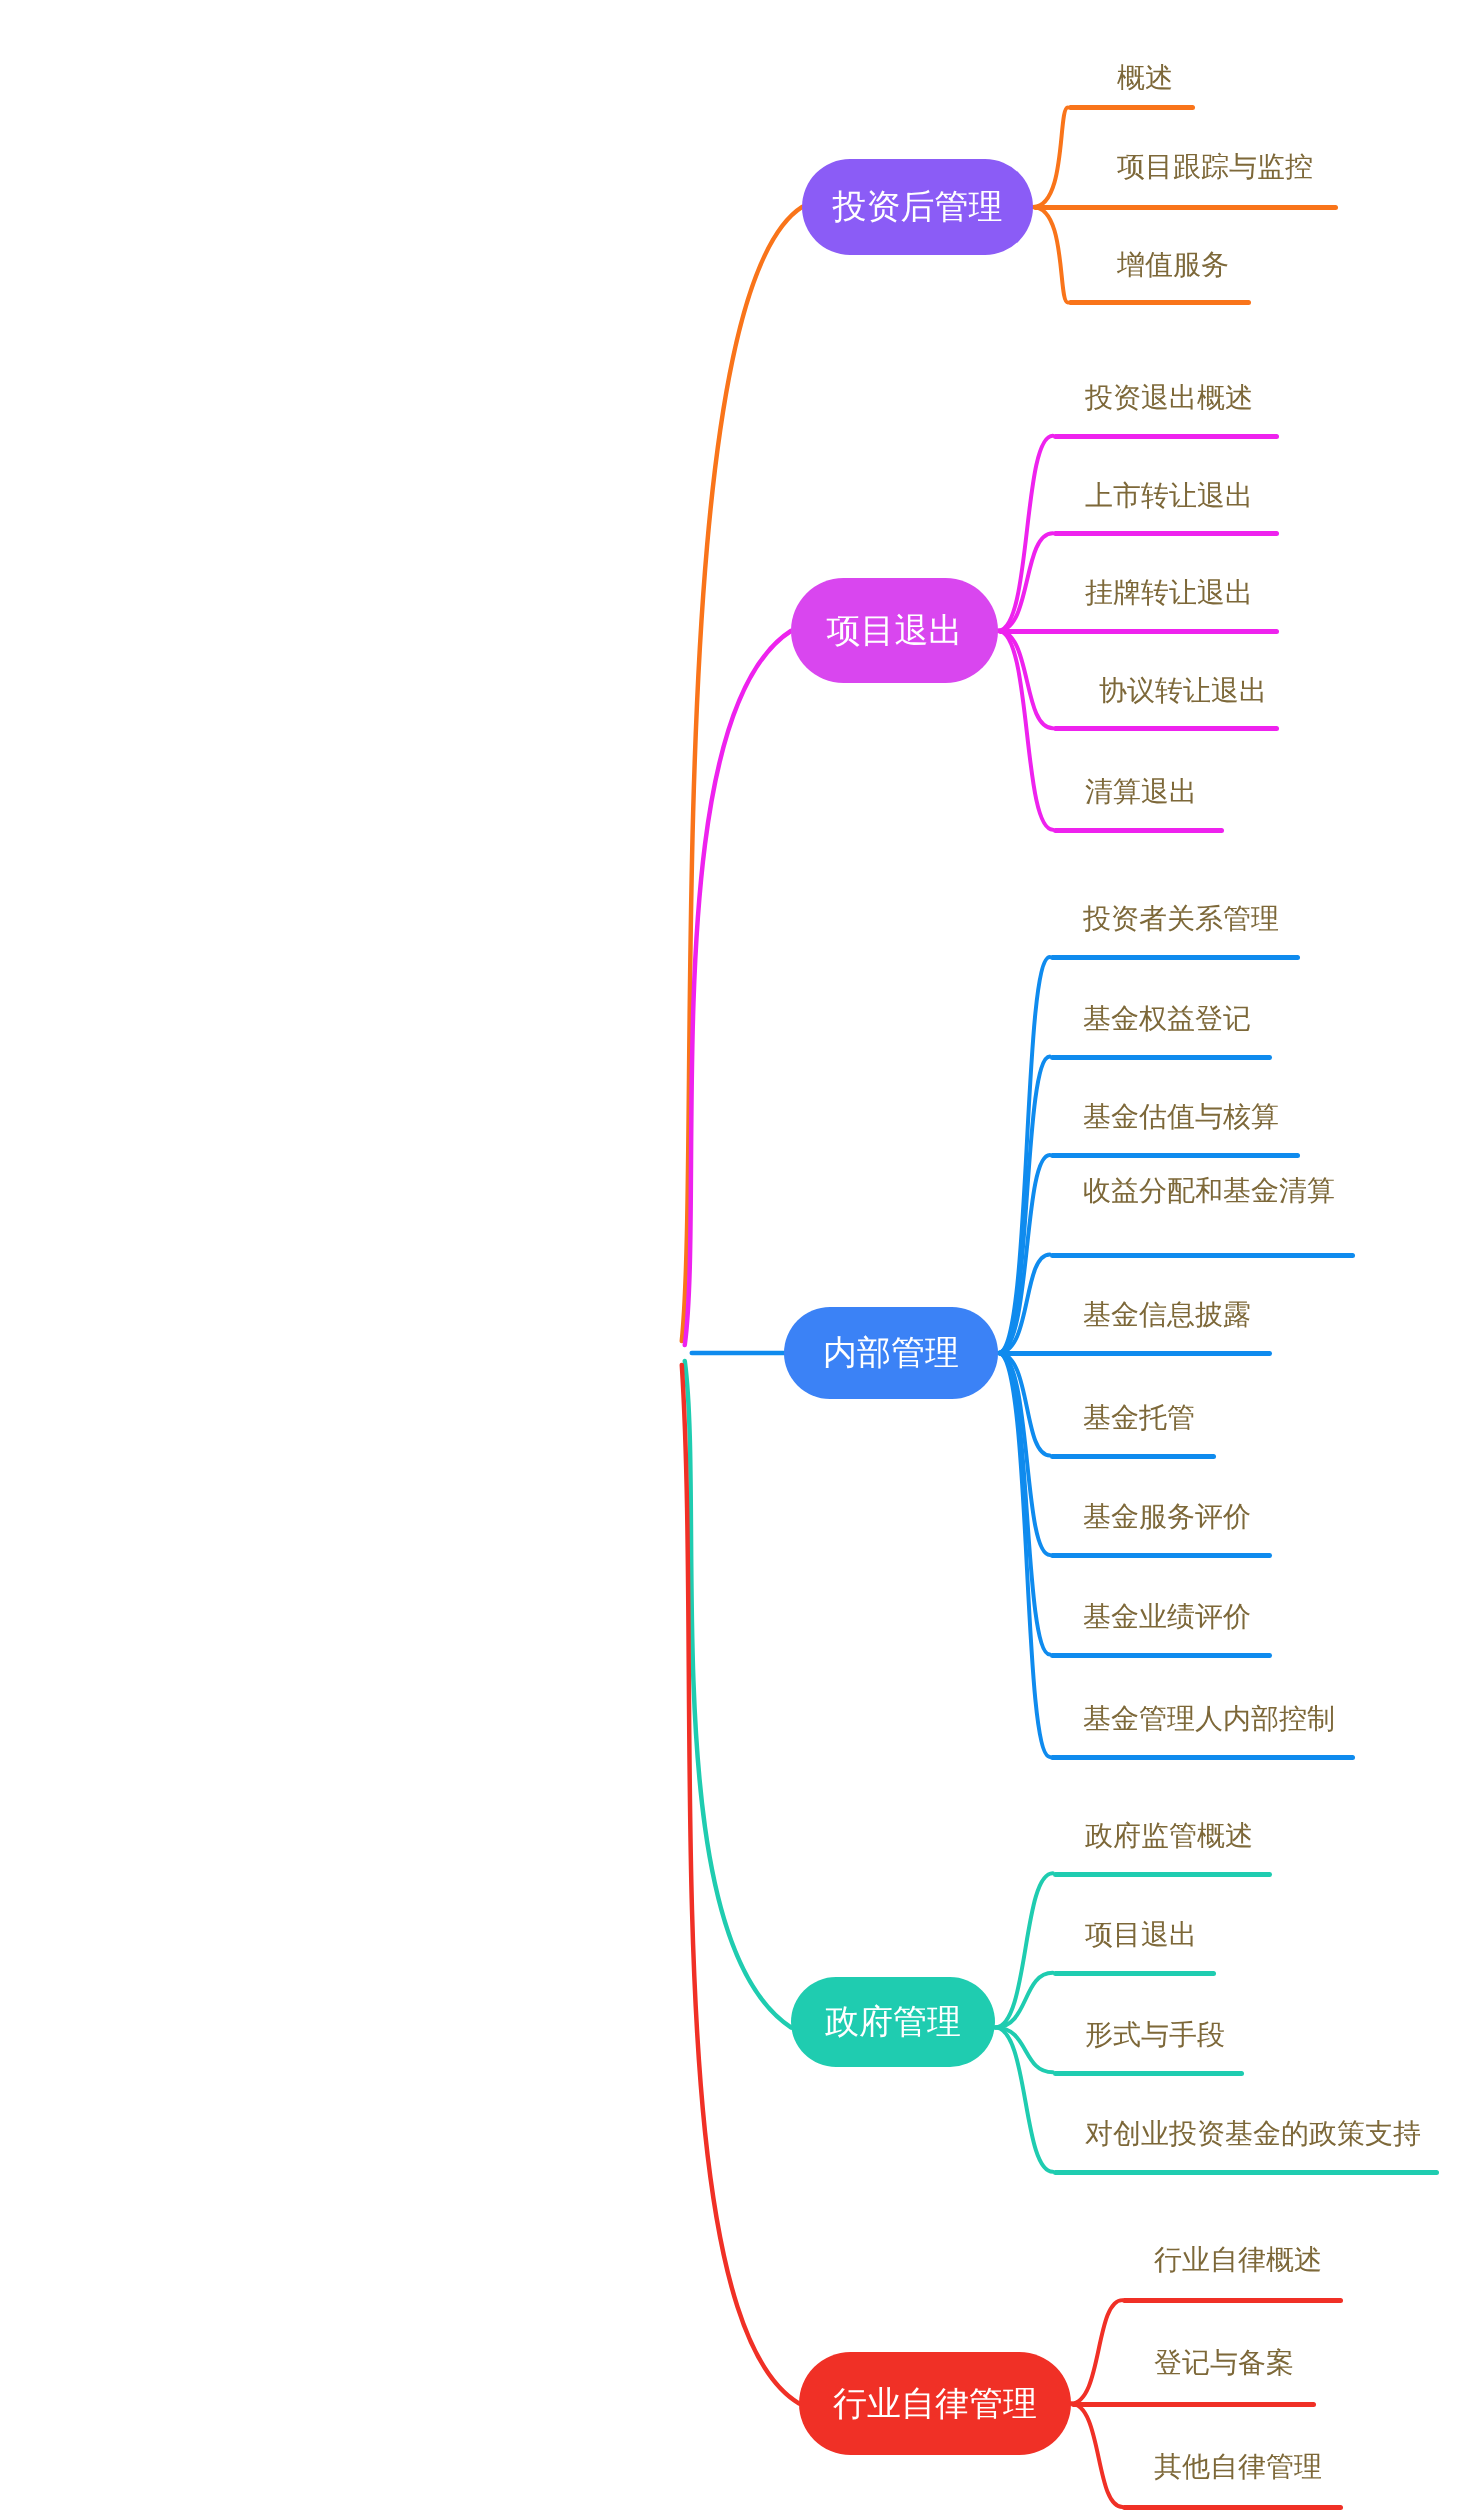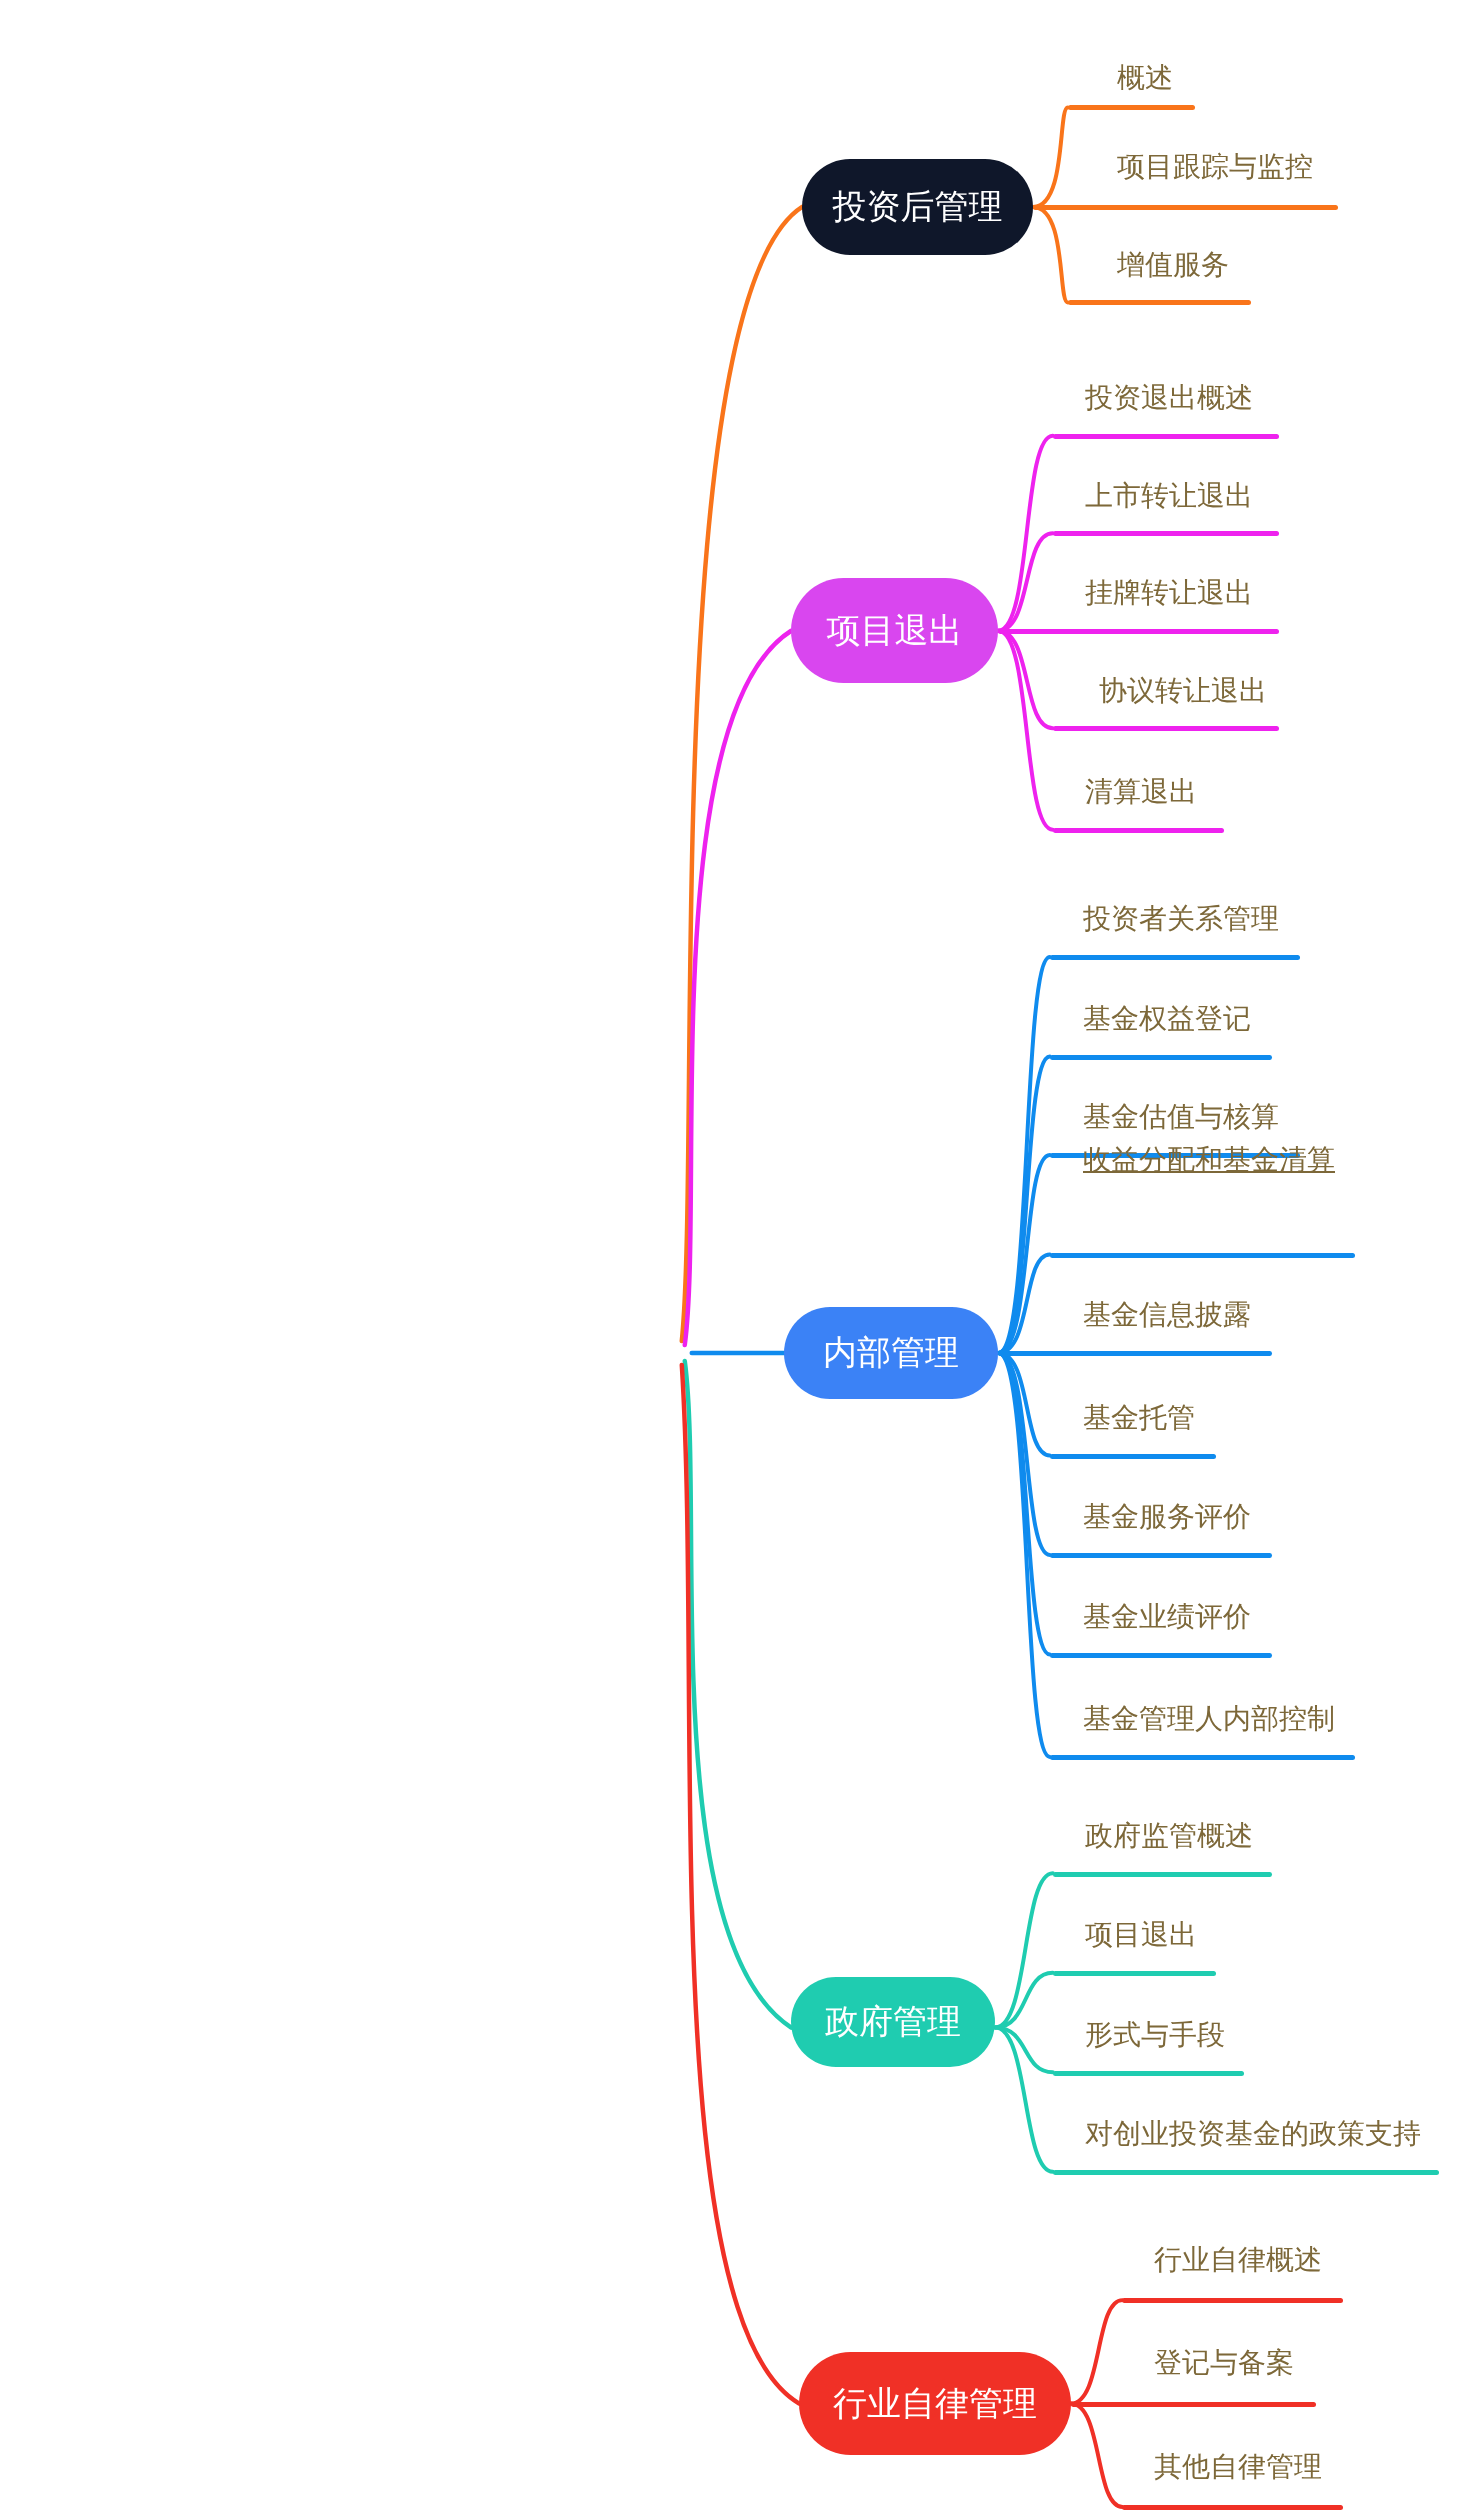--- a/index.html
+++ b/index.html
@@ -47,21 +47,21 @@
     <path stroke-width="4" d="M 1000,2038 C 1034,2038 1027,1883 1058,1883" stroke="#1fccb0"></path>
     <path stroke-width="4" d="M 1000,2038 C 1034,2038 1027,1983 1058,1983" stroke="#1fccb0"></path>
     <path stroke-width="4" d="M 1000,2038 C 1034,2038 1027,2083 1058,2083" stroke="#1fccb0"></path>
     <path stroke-width="4" d="M 1000,2038 C 1034,2038 1027,2183 1058,2183" stroke="#1fccb0"></path>
 
     <path stroke-width="4" d="M 1076,2416 C 1108,2416 1100,2312 1128,2312" stroke="#f03026"></path>
     <path stroke-width="4" d="M 1076,2416 C 1108,2416 1100,2520 1128,2520" stroke="#f03026"></path>
   </svg>
 
 
-  <div class="node branch" style="left: 802px; top: 159px; width: 231px; height: 96px; border-radius: 48px; background: #0f172a;">
+  <div class="node branch" style="left: 802px; top: 159px; width: 231px; height: 96px; border-radius: 48px; background: #8b5cf6;">
     <span>投资后管理</span>
   </div>
   <div class="leaf-label" style="left:1117px;top:52px;margin-top:8px;">概述</div>
   <div class="underline" style="left: 1068px; top: 105px; width: 127px; background: rgb(249, 116, 26);"></div>
   <div class="leaf-label" style="left:1117px;top:149px;">项目跟踪与监控</div>
   <div class="underline" style="left: 1033px; top: 205px; width: 305px; background: rgb(249, 116, 26);"></div>
   <div class="leaf-label" style="left:1117px;top:247px;">增值服务</div>
   <div class="underline" style="left: 1068px; top: 300px; width: 183px; background: rgb(249, 116, 26);"></div>
 
   <div class="node branch" style="left: 791px; top: 578px; width: 207px; height: 105px; border-radius: 53px; background: #d946ef;">
@@ -80,21 +80,21 @@
 
   <div class="node branch" style="left: 784px; top: 1307px; width: 214px; height: 92px; border-radius: 46px; background: #3b82f6;">
     <span>内部管理</span>
   </div>
   <div class="leaf-label" style="left:1083px;top:901px;">投资者关系管理</div>
   <div class="underline" style="left: 1050px; top: 955px; width: 250px; background: rgb(15, 139, 238);"></div>
   <div class="leaf-label" style="left:1083px;top:1001px;">基金权益登记</div>
   <div class="underline" style="left: 1050px; top: 1055px; width: 222px; background: rgb(15, 139, 238);"></div>
   <div class="leaf-label" style="left:1083px;top:1099px;">基金估值与核算</div>
   <div class="underline" style="left: 1050px; top: 1153px; width: 250px; background: rgb(15, 139, 238);"></div>
-  <div class="leaf-label" style="left:1083px;top:1142px;text-decoration:underline;">收益分配和基金清算</div>
+  <div class="leaf-label" style="left:1083px;top:1173px;">收益分配和基金清算</div>
   <div class="underline" style="left: 1050px; top: 1253px; width: 305px; background: rgb(15, 139, 238);"></div>
   <div class="leaf-label" style="left:1083px;top:1297px;">基金信息披露</div>
   <div class="underline" style="left: 998px; top: 1351px; width: 274px; background: rgb(15, 139, 238);"></div>
   <div class="leaf-label" style="left:1083px;top:1400px;">基金托管</div>
   <div class="underline" style="left: 1050px; top: 1454px; width: 166px; background: rgb(15, 139, 238);"></div>
   <div class="leaf-label" style="left:1083px;top:1499px;">基金服务评价</div>
   <div class="underline" style="left: 1050px; top: 1553px; width: 222px; background: rgb(15, 139, 238);"></div>
   <div class="leaf-label" style="left:1083px;top:1599px;">基金业绩评价</div>
   <div class="underline" style="left: 1050px; top: 1653px; width: 222px; background: rgb(15, 139, 238);"></div>
   <div class="leaf-label" style="left:1083px;top:1701px;">基金管理人内部控制</div>

